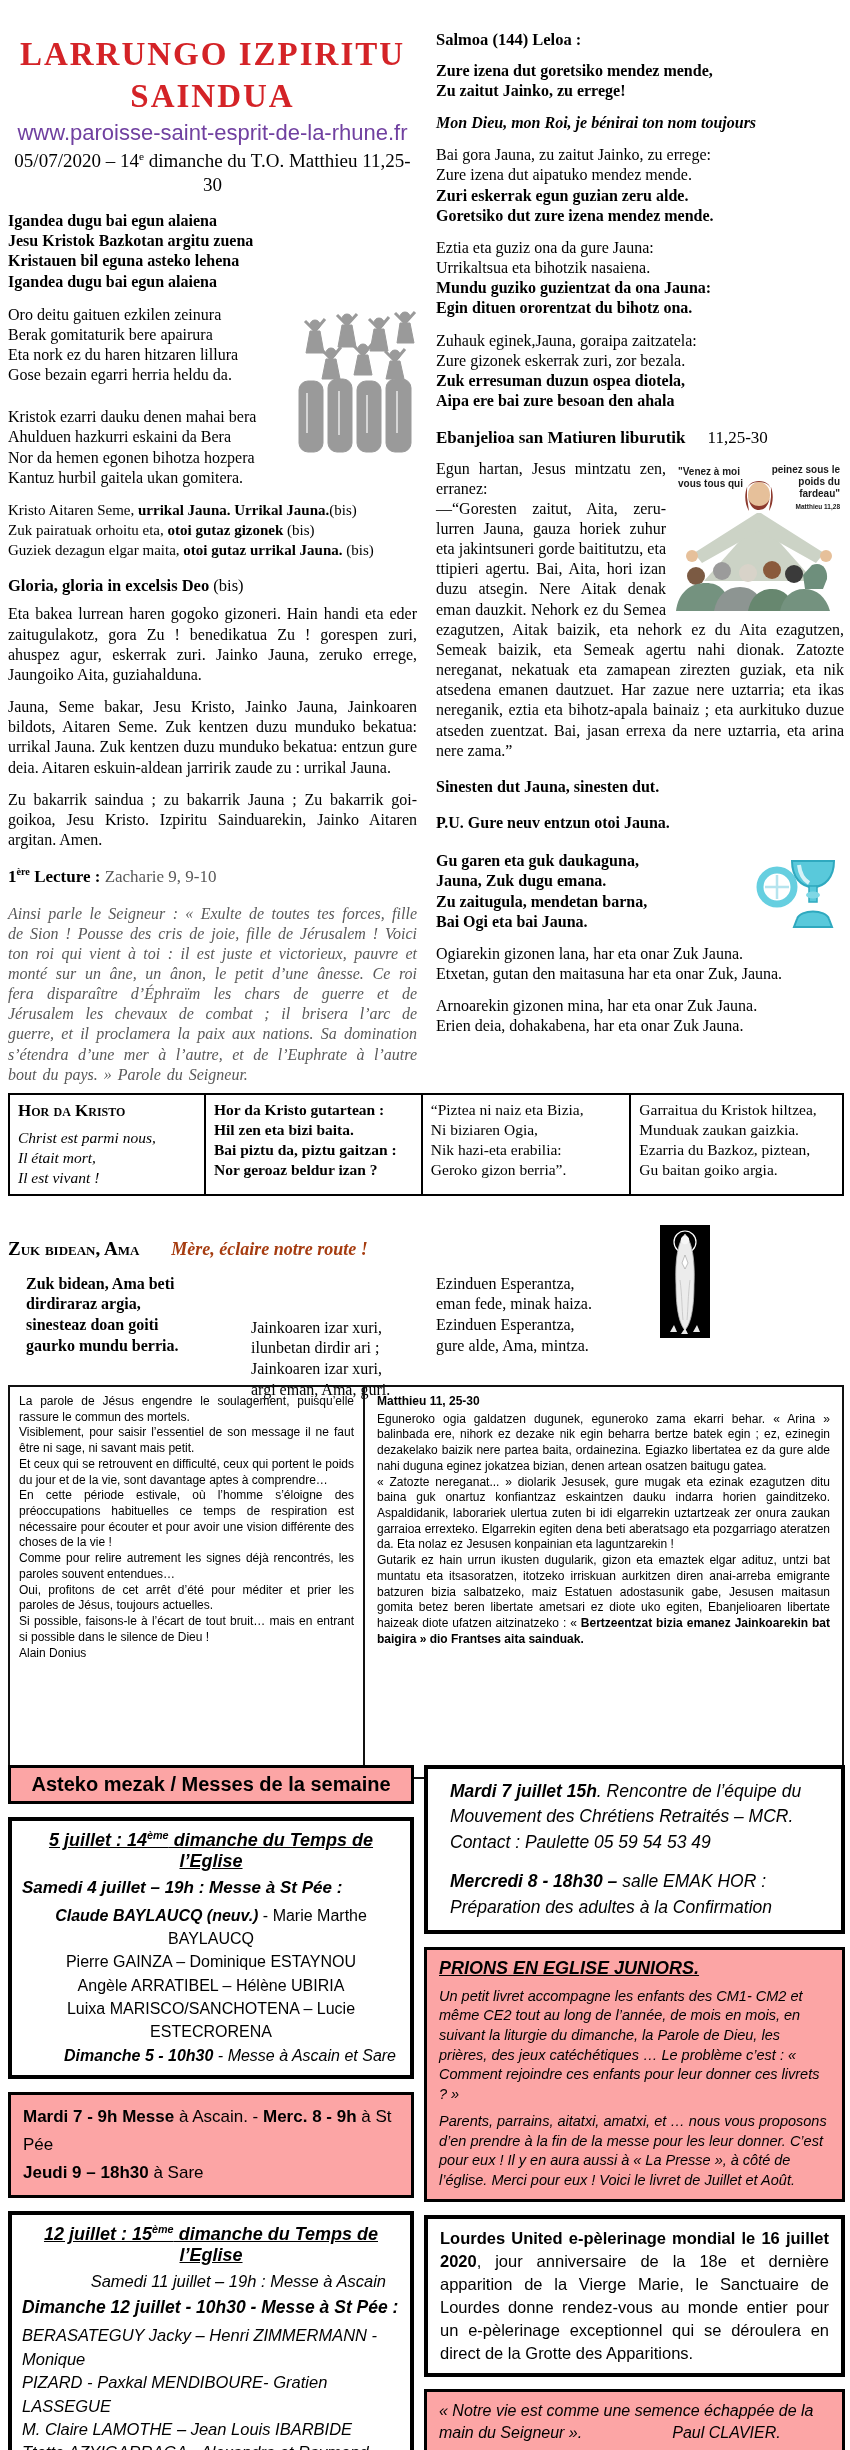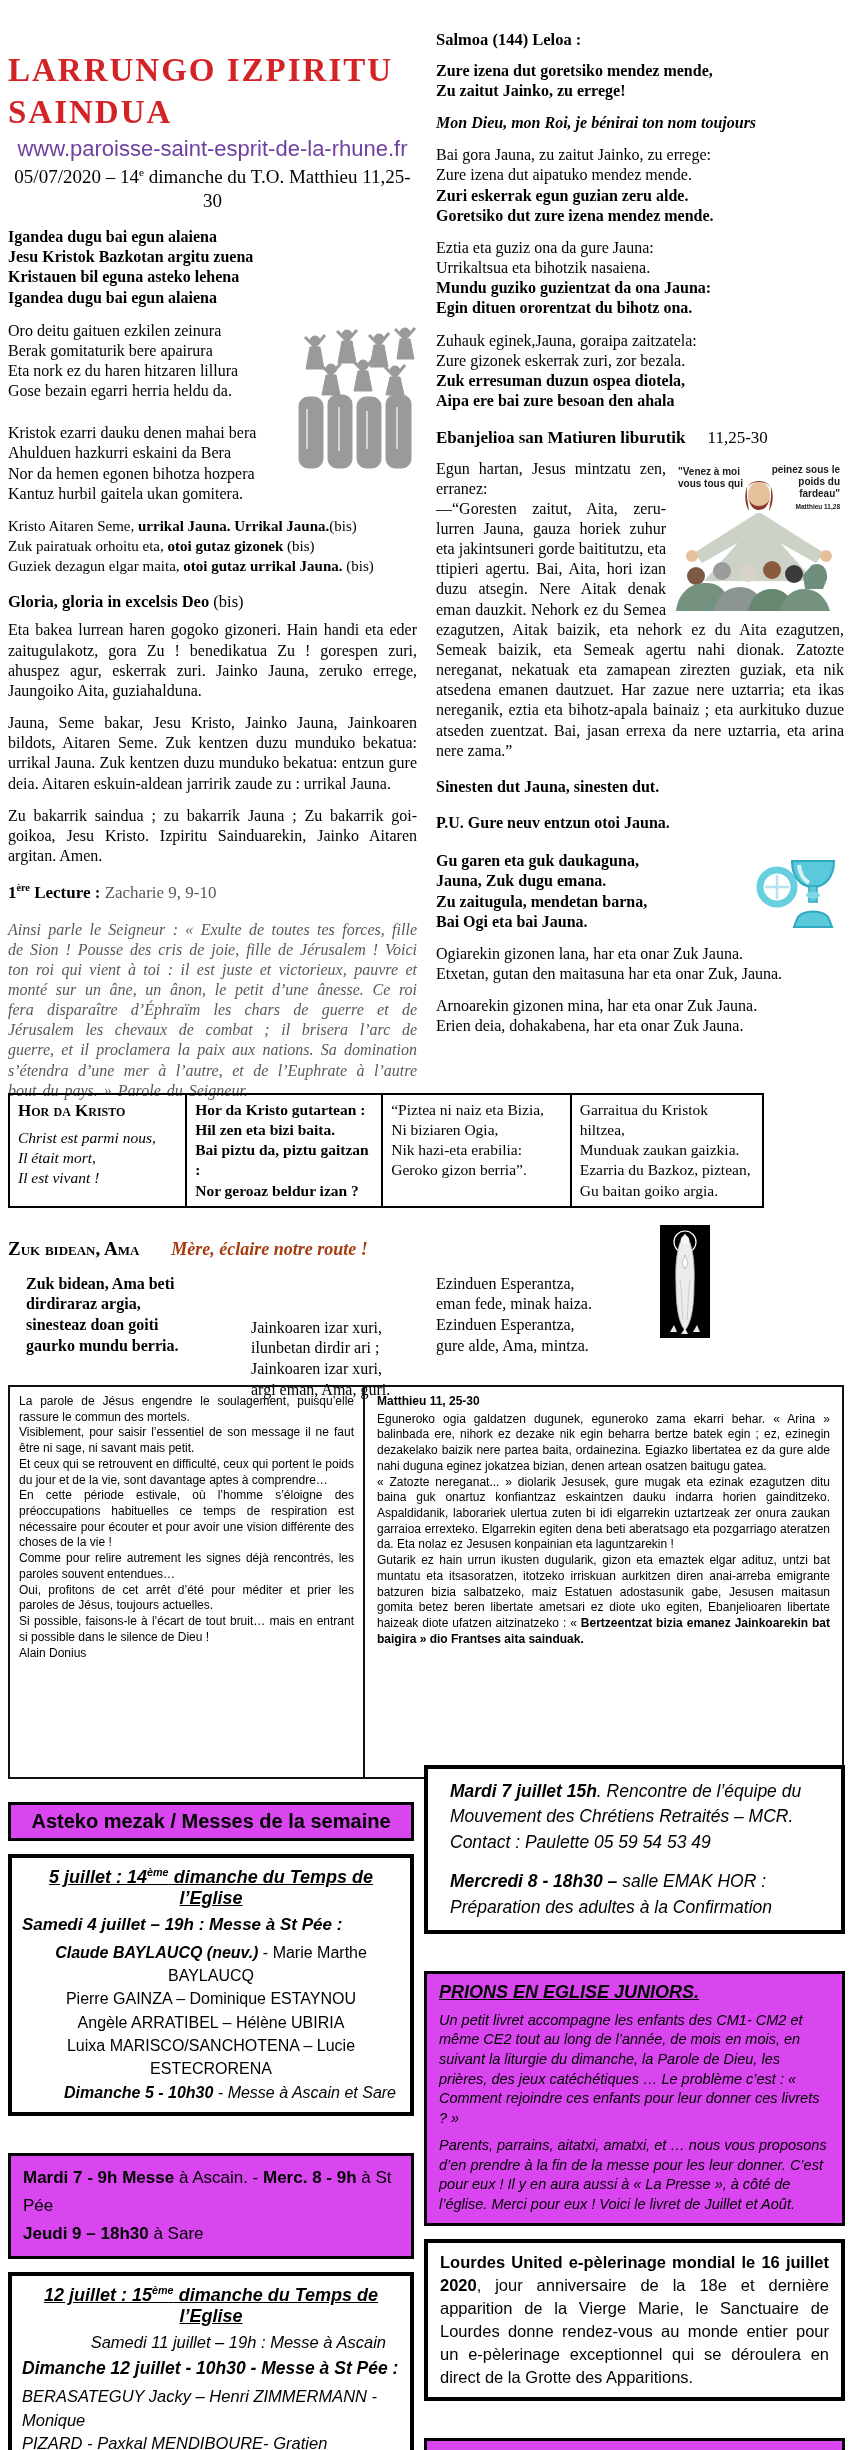--- a/index.html
+++ b/index.html
@@ -7,21 +7,21 @@
         font-family:"Liberation Serif",serif;color:#000;}
   .abs{position:absolute;}
   .pre{white-space:pre-line;}
   .b{font-weight:bold;}
   .bi{font-weight:bold;font-style:italic;}
   sup{font-size:0.6em;}
 
   
   .col-left{left:8px;top:28px;width:409px;font-size:16px;line-height:1.26;}
   .col-right{left:436px;top:12px;width:408px;font-size:16px;line-height:1.26;}
-  .masthead-title{margin:22px 0 2px;font-size:33px;font-weight:bold;
+  .masthead-title{margin:6px 0 2px;text-align:center;font-size:33px;font-weight:bold;
         letter-spacing:2px;color:#d42327;font-family:"Liberation Serif",serif;}
   .website{text-align:center;font-family:"Liberation Sans",sans-serif;font-size:22px;
         color:#7040a0;margin:2px 0 2px;}
   .dateline{text-align:center;font-size:19px;margin:2px 0 14px;}
   .verse{margin:0 0 13px;}
   .verse.b{font-weight:bold;}
   .kyrie{font-size:15px;white-space:nowrap;margin:4px 0 16px;}
   .kyrie div{margin:1px 0;}
   .para{text-align:justify;margin:0 0 12px;}
   .gloria-head{font-size:16.5px;margin:14px 0 8px;}
@@ -34,21 +34,21 @@
   .stanza{margin:0 0 12px;}
   .gospel-head{margin:16px 0 10px;font-size:17px;}
   .gospel-head .ref{font-weight:normal;margin-left:22px;}
   .gospel{text-align:justify;}
   .jesus-img{float:right;width:170px;height:150px;margin:2px 0 4px 8px;}
   .accl{font-weight:bold;margin:16px 0 0;}
   .chalice-img{float:right;width:86px;height:82px;margin:2px 6px 2px 8px;}
   .offertory{font-weight:bold;margin:18px 0 12px;}
 
   
-  .hor-table{left:8px;top:1093px;width:756px;border-collapse:collapse;font-size:15.5px;}
+  .hor-table{left:8px;top:1093px;width:836px;border-collapse:collapse;font-size:15.5px;}
   .hor-table td{border:2px solid #000;vertical-align:top;padding:5px 8px;line-height:1.3;}
   .hor-title{font-variant:small-caps;font-weight:bold;font-size:17px;margin-bottom:6px;}
   .hor-fr{font-style:italic;}
   .hor-bold{font-weight:bold;}
 
   
   .zuk{left:8px;top:1237px;width:836px;font-size:16px;line-height:1.3;}
   .zuk-head{margin:0 0 12px;}
   .zuk-title{font-variant:small-caps;font-weight:bold;font-size:19px;}
   .zuk-fr{font-weight:bold;font-style:italic;color:#a63c10;font-size:18px;margin-left:28px;}
@@ -61,21 +61,21 @@
   
   .commentary{left:8px;top:1385px;width:832px;height:390px;border:2px solid #111;
         display:flex;font-family:"Liberation Sans",sans-serif;font-size:12px;line-height:1.31;}
   .comm-fr{width:335px;border-right:2px solid #111;padding:7px 9px;text-align:justify;}
   .comm-eu{flex:1;padding:7px 12px;text-align:justify;}
   .comm-eu-title{font-weight:bold;margin-bottom:2px;}
 
   
   .bottom-left{left:8px;top:1765px;width:406px;font-family:"Liberation Sans",sans-serif;}
   .bottom-right{left:424px;top:1765px;width:421px;font-family:"Liberation Sans",sans-serif;}
-  .box{border:3px solid #000;background:#d946ef;margin-top:37px;}
+  .box{border:3px solid #000;background:#fca5a5;}
   .box-thick{border:4px solid #000;background:#fff;}
   .masses-title{padding:5px 8px;text-align:center;font-weight:bold;font-size:20px;margin-bottom:13px;}
   .week-box{padding:8px 10px 10px;margin-bottom:13px;}
   .week-head{text-align:center;font-weight:bold;font-style:italic;font-size:18px;
         text-decoration:underline;margin-bottom:6px;}
   .samedi-line{font-weight:bold;font-style:italic;font-size:17px;margin-bottom:6px;}
   .names-center{text-align:center;font-size:16px;line-height:1.45;}
   .dim-right{text-align:right;font-style:italic;font-size:16px;margin-top:4px;padding-right:4px;}
   .mid-box{padding:8px 12px;margin-bottom:13px;font-size:17px;line-height:1.65;}
   .names-it{font-style:italic;font-size:16.5px;line-height:1.42;margin-top:6px;}

